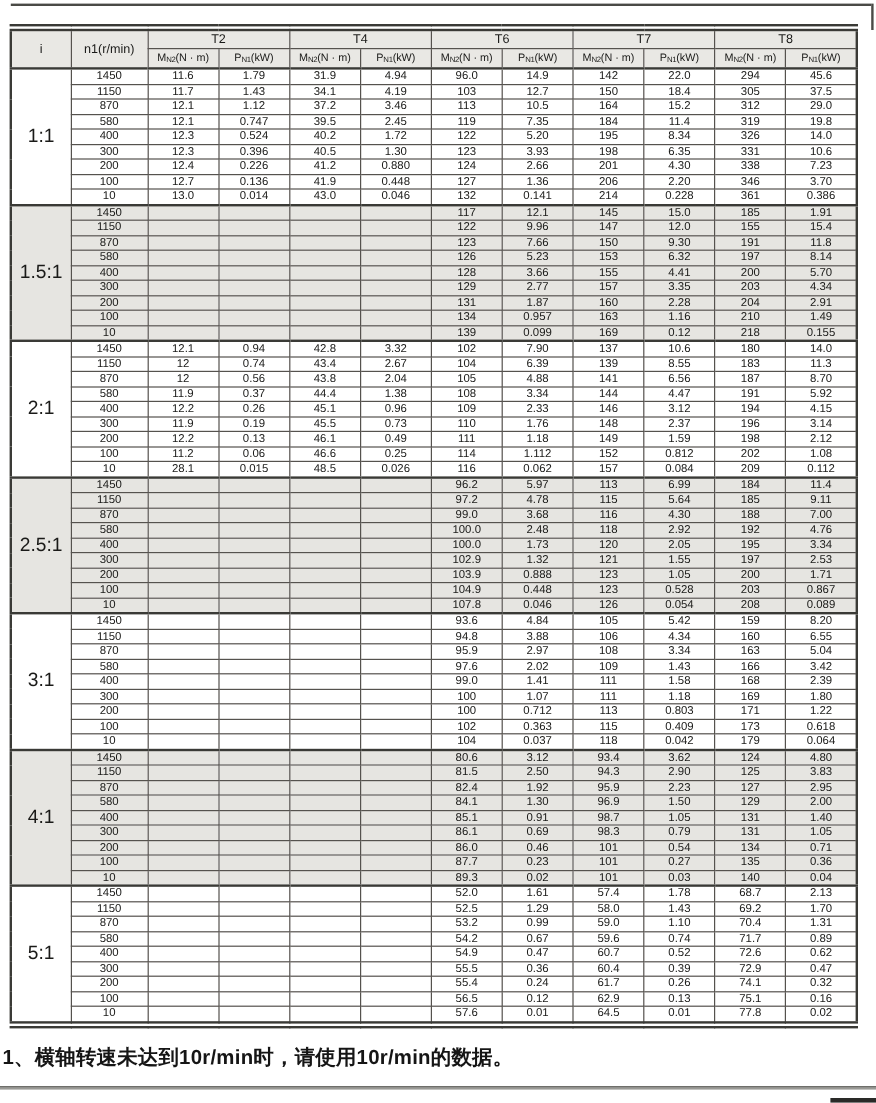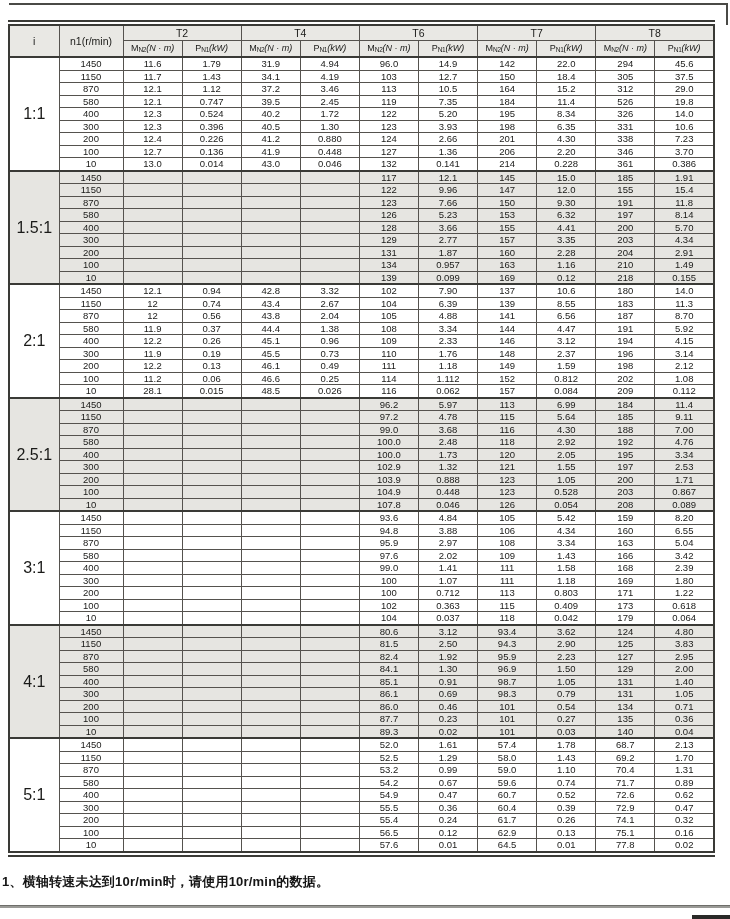--- a/index.html
+++ b/index.html
@@ -27,30 +27,30 @@
   .spec th, .spec td {
     border: 1px solid #55524e;
     text-align: center; vertical-align: middle;
     padding: 0; overflow: hidden; white-space: nowrap;
   }
   .spec thead th { background: #e9e8e4; font-weight: normal; }
   .spec thead tr.group-row th  { font-size: 10.5px; height: 17px; }
   .spec thead tr.sub-row th    { font-size: 9px;    height: 17px; border-bottom: 2px solid #3a3a36; }
   .spec thead th.span-head     { font-size: 10.5px; }
   .sub-s { font-size: 6.5px; vertical-align: -1px; letter-spacing: -0.3px; }
-  .unit-s { font-size: 9px; font-style: italic; }
+  .unit-s { font-size: 9px; }
 
   .spec tbody td { font-size: 9.5px; height: 11.7px; line-height: 11.5px; }
   .spec tbody tr.block-start td { border-top: 2px solid #3a3a36; }
   .spec tbody tr.shaded td { background: #e6e5e1; }
   .spec td.i-cell { font-size: 16px; }
 
   .notes {
     position: absolute; left: 2px; top: 872px;
-    font-size: 13px; font-weight: bold; color: #151515;
+    font-size: 17px; font-weight: bold; color: #151515;
     line-height: 19px; letter-spacing: 0.2px;
   }
   .bottom-rule {
     position: absolute; left: 0; top: 905px; width: 730px; height: 3px;
     background: #9a9a96; border-top: 1px solid #6e6e6a;
   }
   .corner-mark { position: absolute; right: 0; bottom: 0; width: 38px; height: 4px; background: #2a2a28; }
 </style>
 </head>
 <body>
@@ -142,21 +142,21 @@
         <tr class="">
           <td>580</td>
           <td>12.1</td>
           <td>0.747</td>
           <td>39.5</td>
           <td>2.45</td>
           <td>119</td>
           <td>7.35</td>
           <td>184</td>
           <td>11.4</td>
-          <td>526</td>
+          <td>319</td>
           <td>19.8</td>
         </tr>
         <tr class="">
           <td>400</td>
           <td>12.3</td>
           <td>0.524</td>
           <td>40.2</td>
           <td>1.72</td>
           <td>122</td>
           <td>5.20</td>

